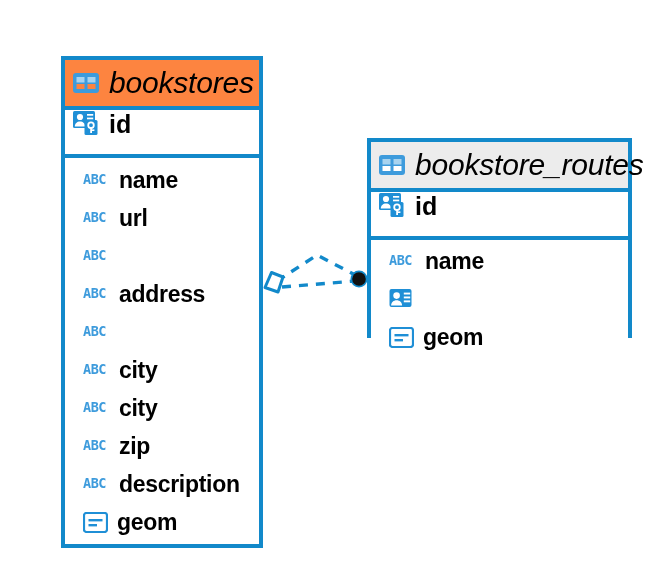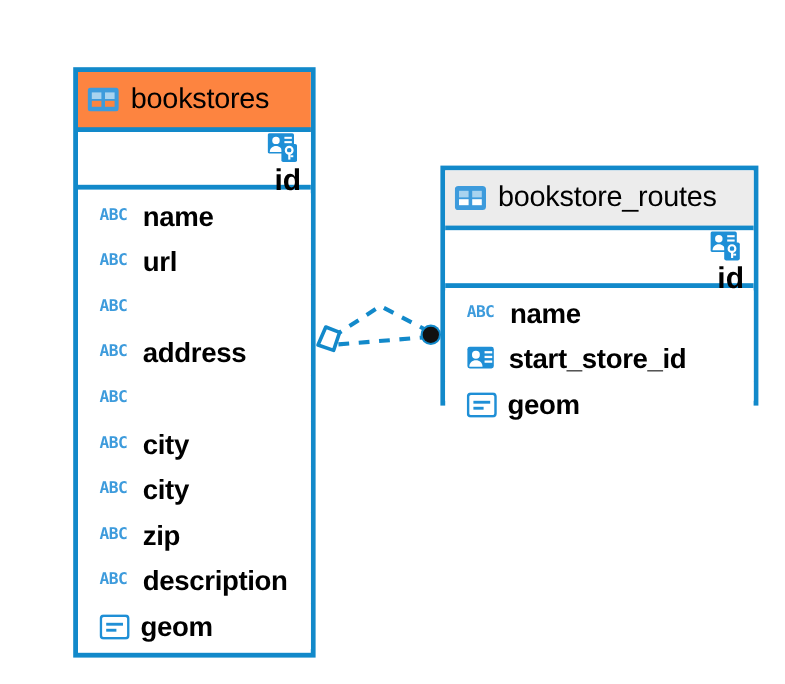--- a/index.html
+++ b/index.html
@@ -45,36 +45,36 @@
     align-items: center;
     box-sizing: border-box;
     height: 50px;
     padding: 0 8px;
     border-bottom: 4px solid #1289ca;
   }
   .entity-header.accent { background: #fd8440; }
   .entity-header.plain  { background: #ececec; }
 
   .entity-title {
-    font-size: 24px;
+    font-size: 30px;
     color: #000000;
     margin-left: 10px;
     white-space: nowrap;
     letter-spacing: -0.2px;
+    font-style: italic;
   }
 
   .pk-row {
     display: flex;
-    align-items: flex-end;
+    align-items: flex-start;
     box-sizing: border-box;
     height: 48px;
     padding: 0 8px;
     border-bottom: 4px solid #1289ca;
     background: #ffffff;
-    flex-direction: column;
   }
   .pk-row .col-label {
     font-size: 25px;
     font-weight: bold;
     color: #000;
     margin-left: 8px;
   }
 
   .col-row {
     display: flex;
@@ -253,21 +253,20 @@
 
       <div class="col-row">
         <svg class="icon icon-fk" viewBox="0 0 26 22">
           <rect x="0.5" y="1" width="22" height="18" rx="2" fill="#1f8fd6"></rect>
           <circle cx="7.6" cy="7.6" r="3.3" fill="#ffffff"></circle>
           <path d="M2.1 17.6c0-3.2 2.4-5.4 5.5-5.4s5.5 2.2 5.5 5.4z" fill="#ffffff"></path>
           <rect x="14.8" y="4.6" width="6.4" height="1.9" fill="#ffffff"></rect>
           <rect x="14.8" y="8.5" width="6.4" height="1.9" fill="#ffffff"></rect>
           <rect x="14.8" y="12.4" width="6.4" height="1.9" fill="#ffffff"></rect>
         </svg>
-        <span class="col-label">start_store_id</span>
       </div>
 
 
       <div class="col-row">
         <svg class="icon icon-blob" viewBox="0 0 25 21">
           <rect x="1" y="1" width="23" height="19" rx="2.5" fill="#ffffff" stroke="#1f8fd6" stroke-width="2.2"></rect>
           <rect x="5.5" y="7" width="14" height="2.4" fill="#1f8fd6"></rect>
           <rect x="5.5" y="12" width="8.5" height="2.4" fill="#1f8fd6"></rect>
         </svg>
         <span class="col-label">geom</span>

